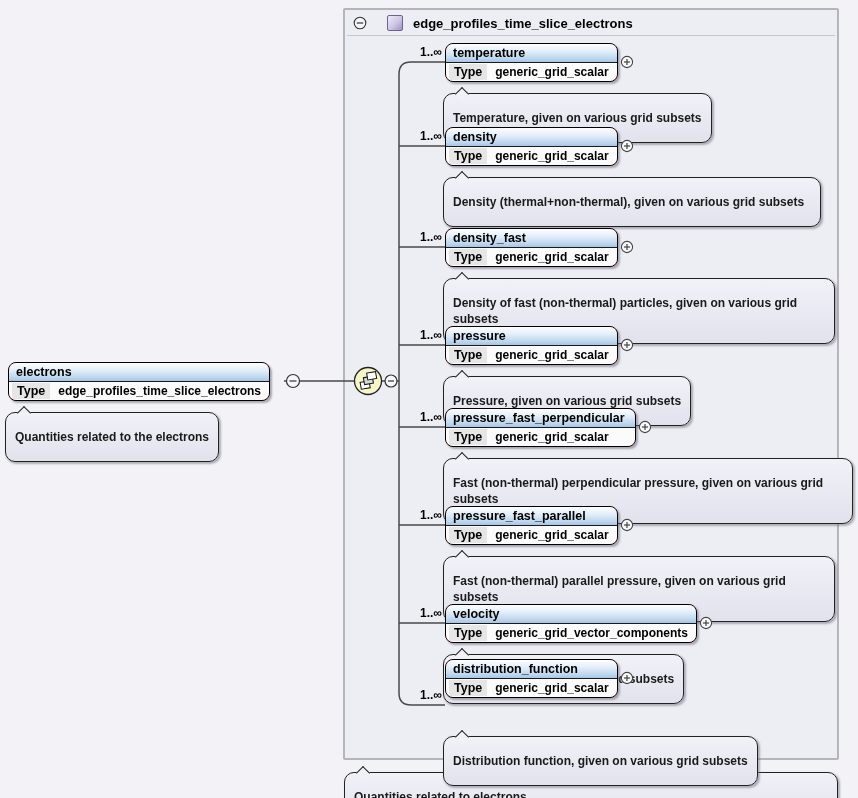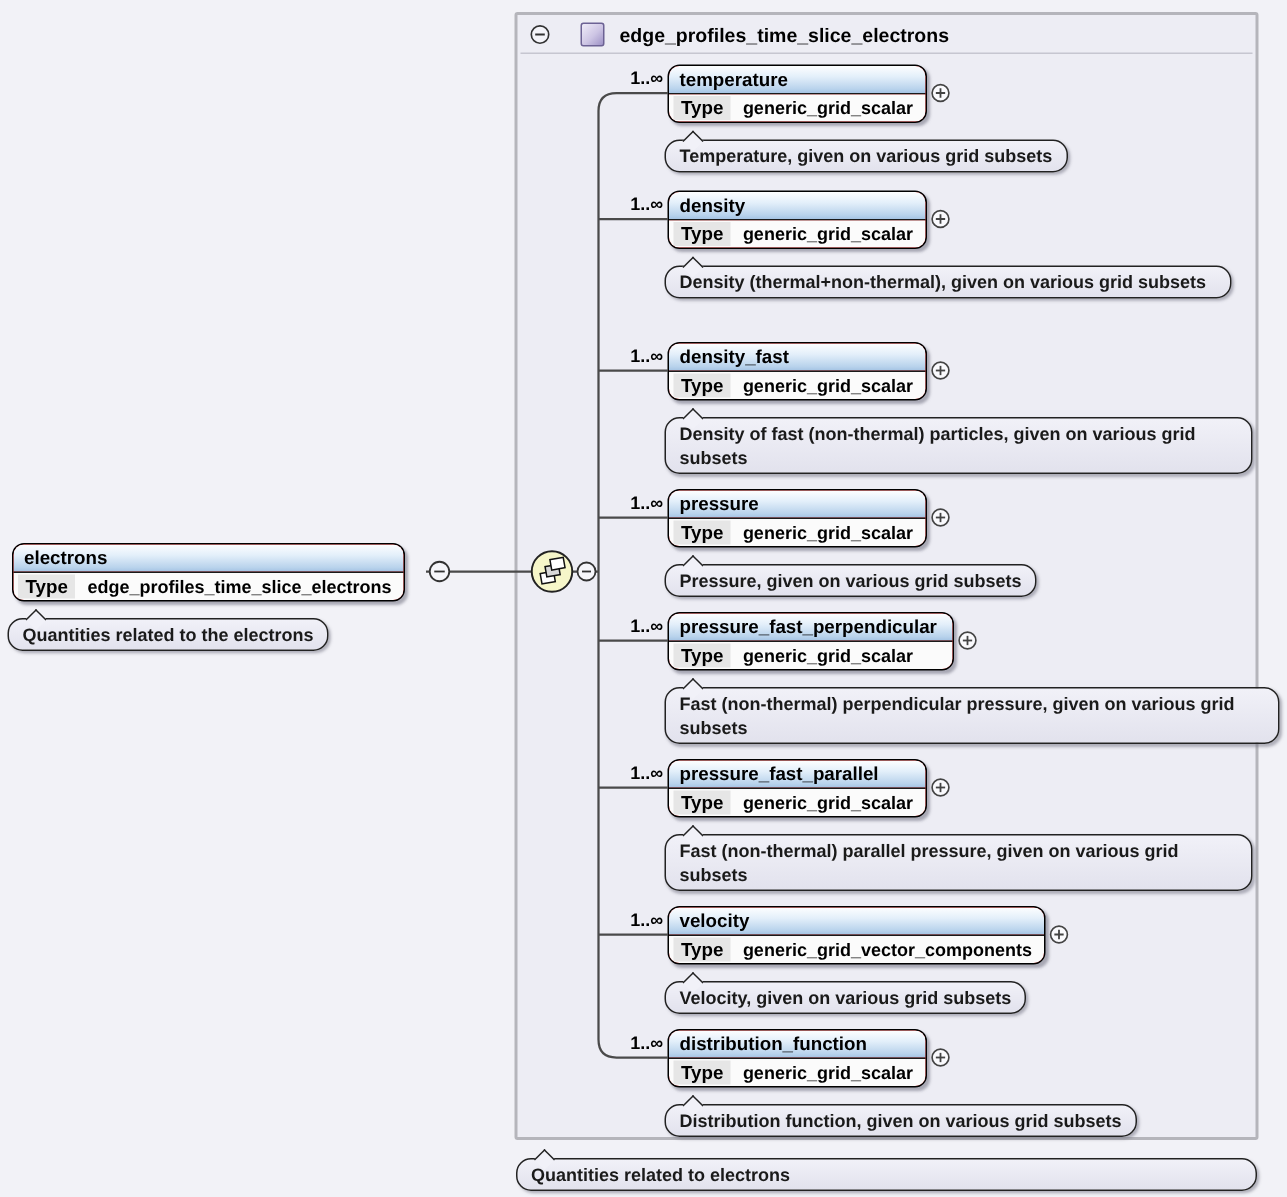--- a/index.html
+++ b/index.html
@@ -64,21 +64,21 @@
     position:absolute;z-index:2;width:44px;text-align:right;
     font-weight:bold;font-size:12px;color:#000;padding-right:2px;
   }
 
   
   .ann{
     position:absolute;z-index:2;
     border:1.2px solid #222;border-radius:10px;
     background:linear-gradient(180deg,#f1f1f8 0%,#e2e2ed 100%);
     font-weight:bold;font-size:12px;color:#1a1a1a;line-height:16px;
-    padding:2px 9px;box-sizing:border-box;
+    padding:16px 9px;box-sizing:border-box;
     box-shadow:1.5px 1.5px 2px rgba(110,110,125,.5);
   }
   .ann.nowrap{white-space:nowrap;width:fit-content;}
   .ann::before{
     content:"";position:absolute;top:-5.5px;left:13px;width:9px;height:9px;
     background:#f1f1f8;border-left:1.2px solid #222;border-top:1.2px solid #222;
     transform:rotate(45deg);
   }
   .ann-bottom{position:absolute;left:344px;top:772px;width:494px;}
 </style>
@@ -250,21 +250,21 @@
         </div>
         <svg class="plus-icon" width="14" height="14">
           <circle cx="7" cy="7" r="5.6" fill="#fafafd" stroke="#444" stroke-width="1.1"></circle>
           <line x1="3.9" y1="7" x2="10.1" y2="7" stroke="#444" stroke-width="1.2"></line>
           <line x1="7" y1="3.9" x2="7" y2="10.1" stroke="#444" stroke-width="1.2"></line>
         </svg>
       </div>
       <div class="ann nowrap" style="left: 443px; top: 654px;">Velocity, given on various grid subsets</div>
 
       <div class="occ" style="left: 398px; top: 688px;">1..∞</div>
-      <div class="node" style="left: 445px; top: 686px;">
+      <div class="node" style="left: 445px; top: 659px;">
         <div class="ebox">
           <div class="ehead">distribution_function</div>
           <div class="ebody">
             <span class="tchip">Type</span>
             <span class="tname">generic_grid_scalar</span>
           </div>
         </div>
         <svg class="plus-icon" width="14" height="14">
           <circle cx="7" cy="7" r="5.6" fill="#fafafd" stroke="#444" stroke-width="1.1"></circle>
           <line x1="3.9" y1="7" x2="10.1" y2="7" stroke="#444" stroke-width="1.2"></line>

